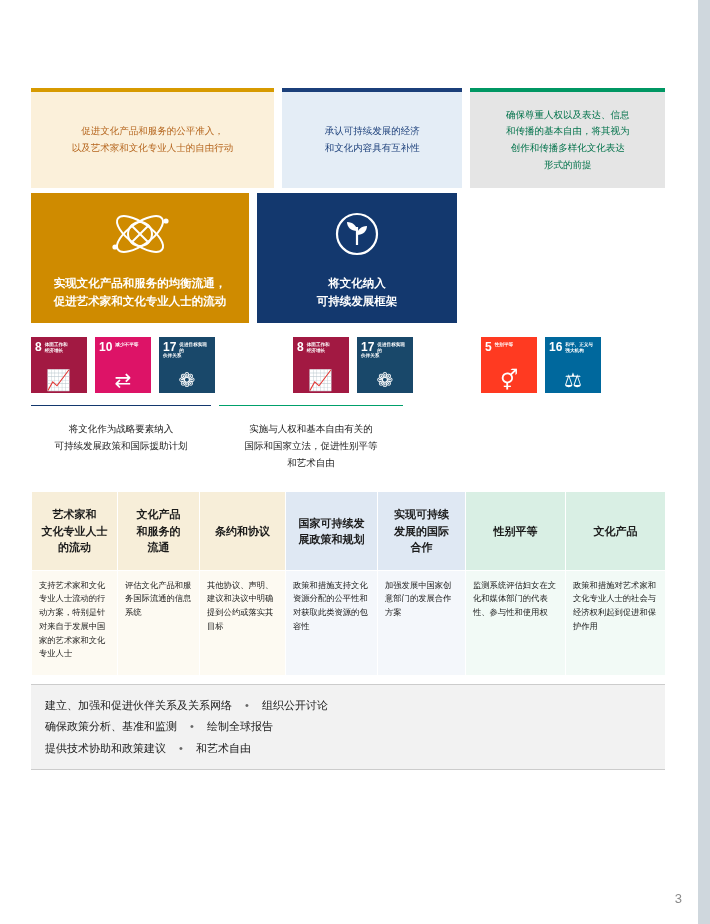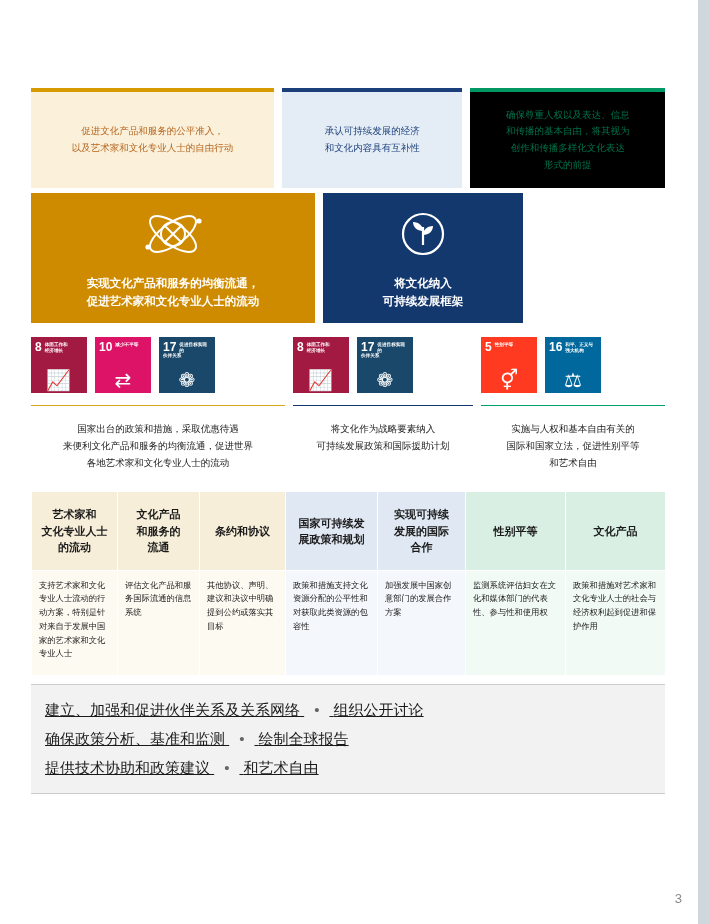--- a/index.html
+++ b/index.html
@@ -24,21 +24,21 @@
     padding:12px 10px;
     font-size:9.5px;
     line-height:1.75;
     text-align:center;
     display:flex;align-items:center;justify-content:center;
     min-height:100px;
   }
   .intro .txt{width:100%;}
   .intro.c1{width:254px;background:#fbf0da;border-top:4px solid #d79a00;color:#b5651d;}
   .intro.c2{width:188px;background:#e4edf6;border-top:4px solid #1b3f7a;color:#1b3f7a;}
-  .intro.c3{width:203px;background:#000000;border-top:4px solid #009763;color:#00724a;}
+  .intro.c3{width:203px;background:#e5e5e5;border-top:4px solid #009763;color:#00724a;}
 
   
   .row2{display:flex;gap:8px;margin-top:5px;}
   .block{
     box-sizing:border-box;
     color:#fff;
     position:relative;
     height:130px;
     display:flex;flex-direction:column;justify-content:flex-end;
     align-items:center;
@@ -46,21 +46,21 @@
   }
   .block .icon{
     position:absolute;top:10px;left:0;right:0;
     display:flex;align-items:center;justify-content:center;
     height:62px;
   }
   .block .label{
     font-size:11.5px;font-weight:bold;line-height:1.55;text-align:center;
     padding:0 8px;
   }
-  .block.b1{width:284px;background:#cf8b00;}
+  .block.b1{width:218px;background:#cf8b00;}
   .block.b2{width:200px;background:#13386e;}
   .block.b3{width:184px;background:#00a06b;}
 
   
   .row3{display:flex;gap:8px;margin-top:14px;}
   .sdgcol{display:flex;gap:8px;}
   .sdgcol.s1{width:254px;}
   .sdgcol.s2{width:180px;}
   .sdgcol.s3{width:184px;}
   .sdg{
@@ -107,21 +107,21 @@
   .cell-blue{background:#f4f7fb;}
   .cell-green{background:#f2faf6;}
   .rowline td{border-top:1px solid #e3e3e3;}
 
   
   .footer{
     margin-top:8px;width:634px;box-sizing:border-box;
     background:#f2f2f2;border-top:1px solid #cccccc;border-bottom:1px solid #cccccc;
     padding:10px 14px;
   }
-  .footer .fl{font-size:15px;line-height:1.95;text-decoration:underline;}
+  .footer .fl{font-size:11px;line-height:1.95;}
   .footer .dot{display:inline-block;margin:0 10px;color:#666;}
   .pagenum{
     position:absolute;right:28px;bottom:18px;font-size:13px;color:#8a8a8a;
   }
 </style>
 </head>
 <body>
 
 <div class="right-bar"></div>
 
@@ -222,23 +222,20 @@
       <div class="sdg" style="background:#00689d">
         <span class="num">16</span>
         <div class="nm" style="white-space: pre-line;">和平、正义与
 强大机构</div>
         <div class="gl">⚖</div>
       </div>
     </div>
   </div>
 
   <div class="row4">
-    <div class="desc d1" style="white-space: pre-line;">国家出台的政策和措施，采取优惠待遇
-来便利文化产品和服务的均衡流通，促进世界
-各地艺术家和文化专业人士的流动</div>
     <div class="desc d2" style="white-space: pre-line;">将文化作为战略要素纳入
 可持续发展政策和国际援助计划</div>
     <div class="desc d3" style="white-space: pre-line;">实施与人权和基本自由有关的
 国际和国家立法，促进性别平等
 和艺术自由</div>
   </div>
 
   <div class="tablewrap">
     <table class="matrix">
       <colgroup>

